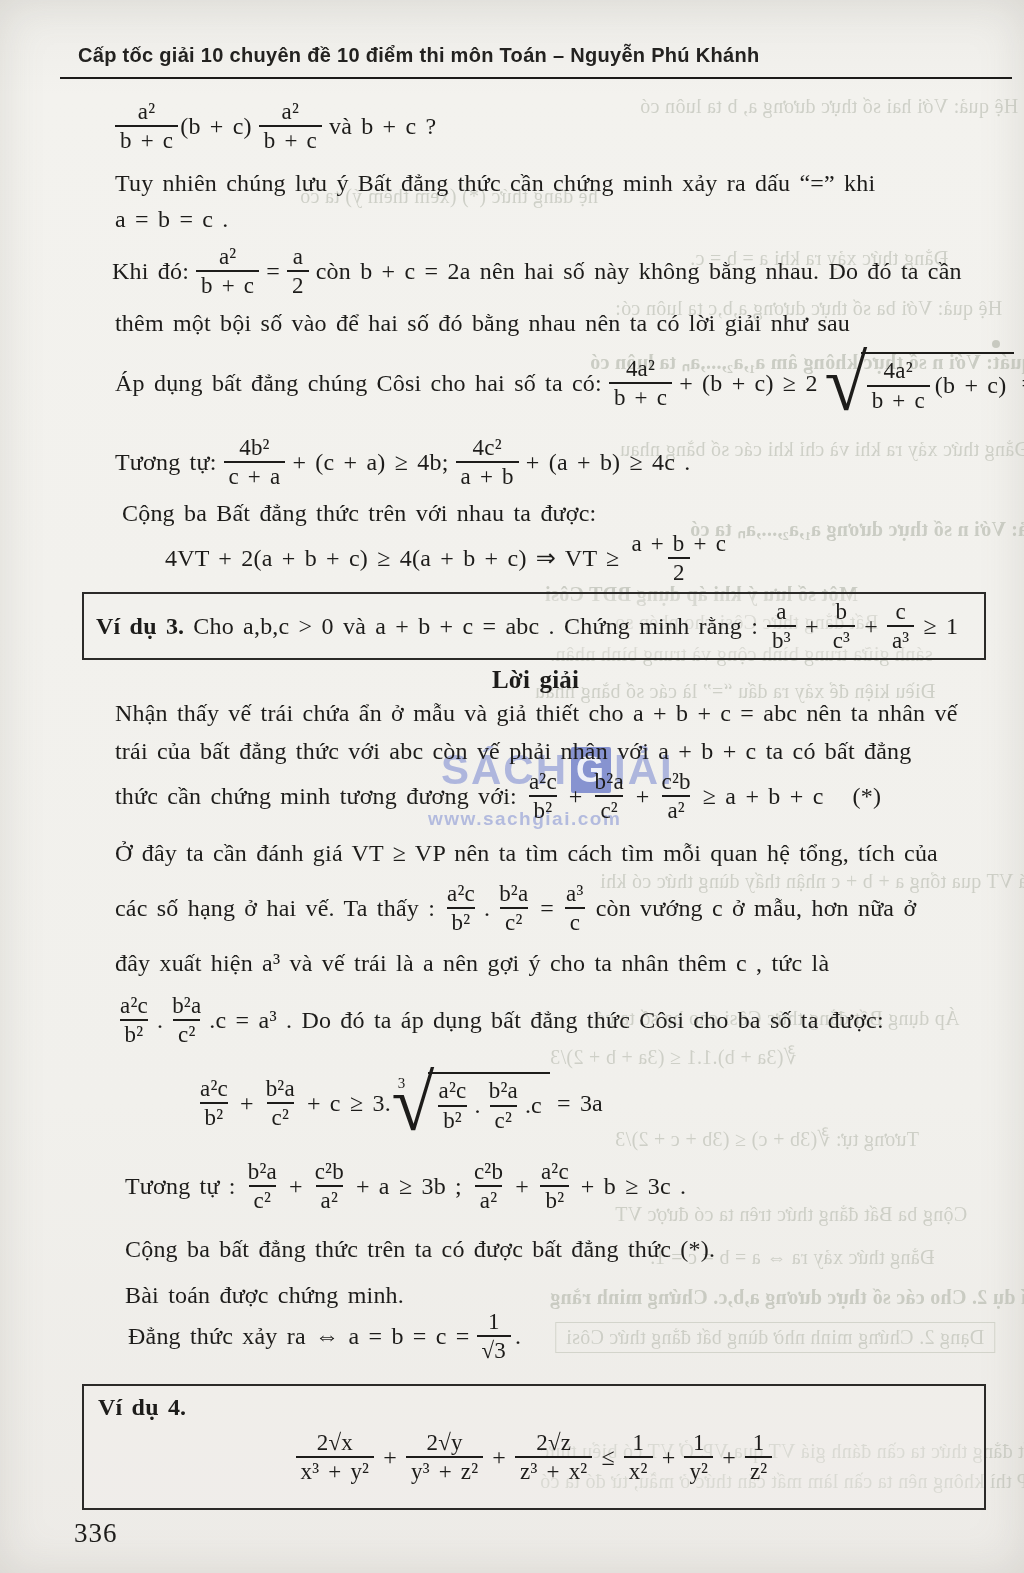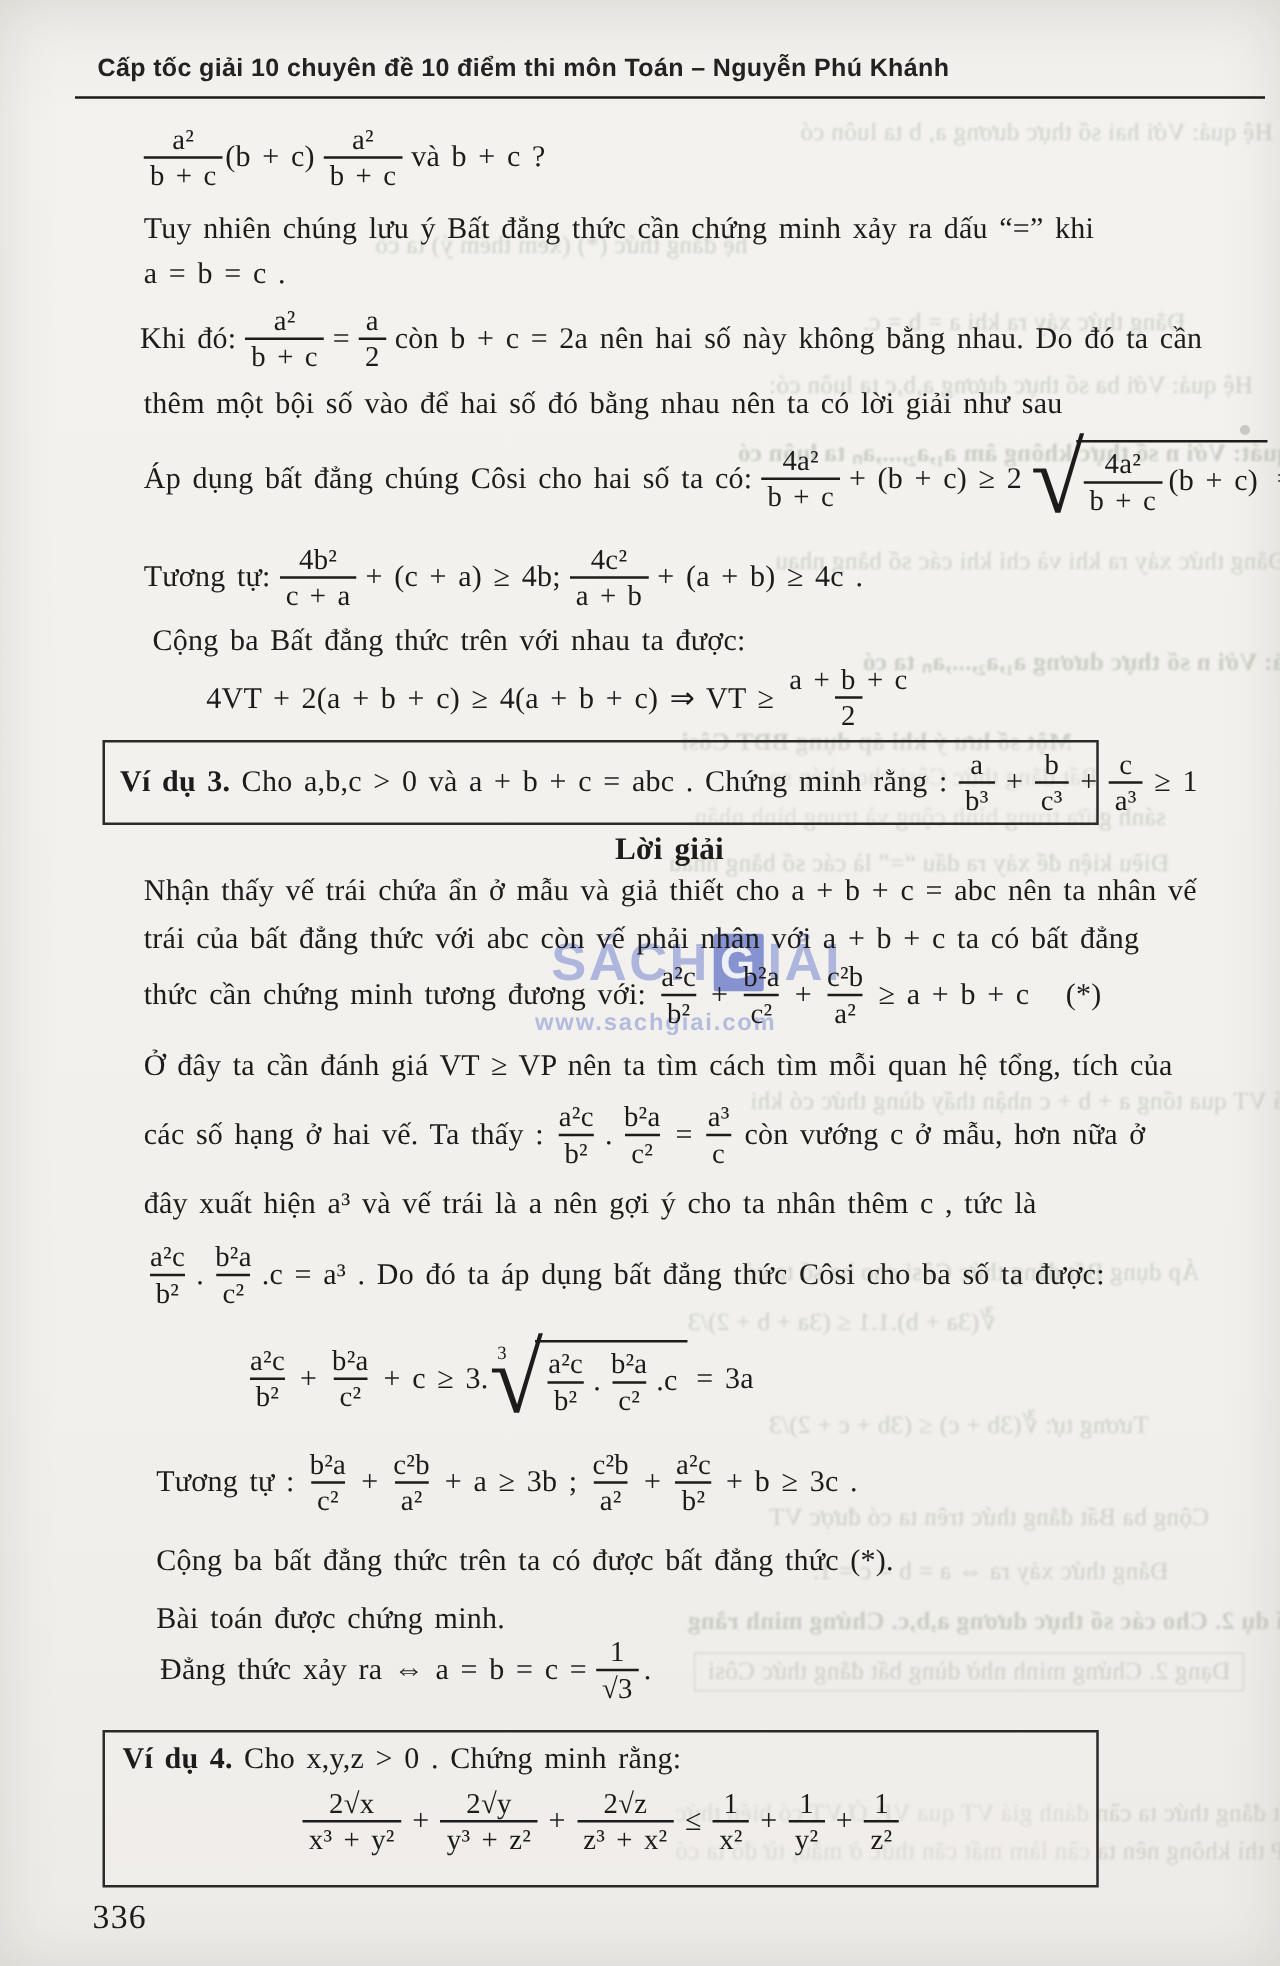--- a/index.html
+++ b/index.html
@@ -21,21 +21,21 @@
         line-height:1.18;font-size:23px;}
   .frac .num{padding:0 5px;}
   .frac .den{border-top:2px solid #1d1c1a;padding:0 5px;}
   
   .sqrt{display:inline-flex;align-items:center;}
   .rsign{font-size:78px;line-height:.9;font-weight:400;margin-right:-7px;transform:scaleY(1.02);}
   .rbody{display:inline-flex;align-items:center;gap:5px;border-top:2.5px solid #1d1c1a;
          padding:3px 8px 0 6px;}
   .ridx{font-size:15px;position:relative;top:-20px;margin-right:-14px;z-index:3;}
   
-  .example-box{position:absolute;left:82px;width:797px;border:2px solid #2b2a28;
+  .example-box{position:absolute;left:82px;width:904px;border:2px solid #2b2a28;
         box-sizing:border-box;z-index:2;background:rgba(243,242,238,.35);}
   .box-row{display:flex;align-items:center;gap:9px;font-size:24px;white-space:nowrap;
         letter-spacing:.2px;word-spacing:3px;}
   
   .wm{position:absolute;z-index:1;display:flex;align-items:center;
       font-family:"Liberation Sans",sans-serif;font-weight:bold;opacity:.92;}
   .wm-big{top:746px;left:441px;font-size:42px;letter-spacing:2px;}
   .wm-tile{display:inline-flex;align-items:center;justify-content:center;width:40px;height:46px;
       margin:0 3px;color:#eef0fa;font-size:36px;border-radius:2px;}
   .wm-url{position:absolute;top:808px;left:428px;z-index:1;font-family:"Liberation Sans",sans-serif;
@@ -330,21 +330,20 @@
     <span class="frac">
         <span class="num">1</span>
         <span class="den">√3</span>
       </span>
     <span class="t" style="margin-left:-3px;">.</span>
   </div>
 
   <div class="example-box" style="top:1384px;height:126px;padding:8px 14px;">
     <div class="box-row">
       <span class="b">Ví dụ 4.</span>
-      <span class="t">Cho x,y,z &gt; 0 . Chứng minh rằng:</span>
     </div>
     <div class="box-row" style="justify-content:center;margin-top:8px;">
       <span class="frac">
           <span class="num">2√x</span>
           <span class="den">x³ + y²</span>
         </span>
       <span class="t">+</span>
       <span class="frac">
           <span class="num">2√y</span>
           <span class="den">y³ + z²</span>

